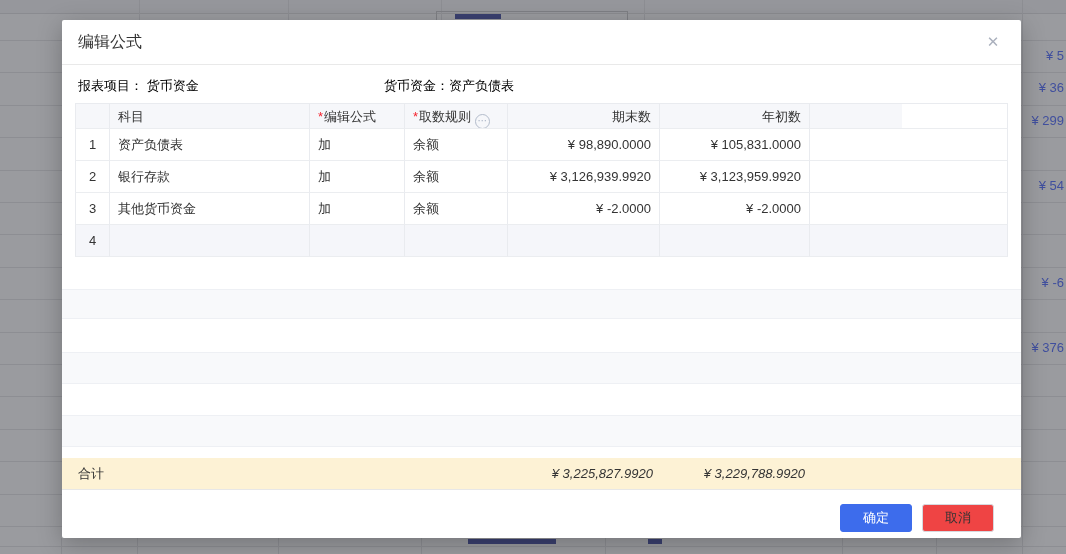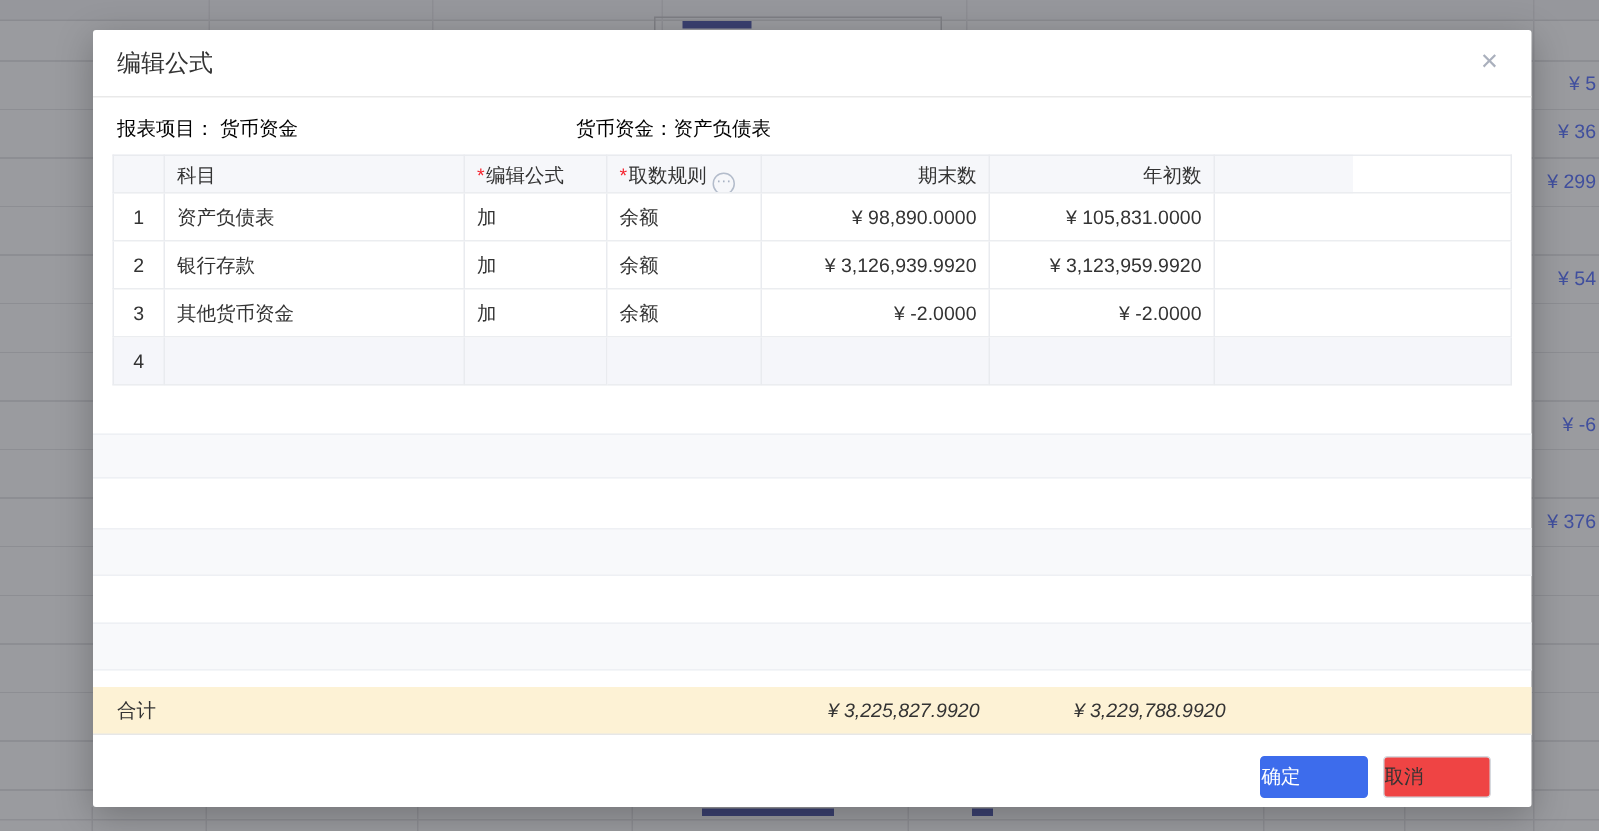--- a/index.html
+++ b/index.html
@@ -49,25 +49,25 @@
 
   
   .stripe { position:absolute; left:0; width:959px; background:#f8f9fb; border-top:1px solid #eef0f4; border-bottom:1px solid #eef0f4; }
   .s1 { top:269px; height:30px; } .s2 { top:332px; height:32px; } .s3 { top:395px; height:32px; }
 
   
   .m-total { position:absolute; left:0; top:438px; width:959px; height:32px; background:#fdf2d5;
     border-bottom:1px solid #e7e7e7; font-size:13px; color:#333; }
   .m-total .t-lbl { position:absolute; left:16px; line-height:32px; }
   .t-amt { position:absolute; line-height:32px; white-space:nowrap;font-style:italic; }
-  .t-pe { right:368px; } .t-yb { right:204px; }
+  .t-pe { right:368px; } .t-yb { right:216px; }
 
   
   .btn { position:absolute; top:484px; height:28px; width:72px; border-radius:3px; font-size:13px;
-    line-height:26px; cursor:pointer; }
+    text-align:center; line-height:26px; cursor:pointer; }
   .btn-confirm { right:109px; background:#3d6cec; border:1px solid #3d6cec; color:#fff; }
   .btn-cancel { right:27px; background:#ef4444; border:1px solid #d6d9de; color:#333; }
 </style>
 </head>
 <body>
 
 <div class="stage">
 
   <div class="bg-layer">
     <div class="bg-topstrip"></div>

